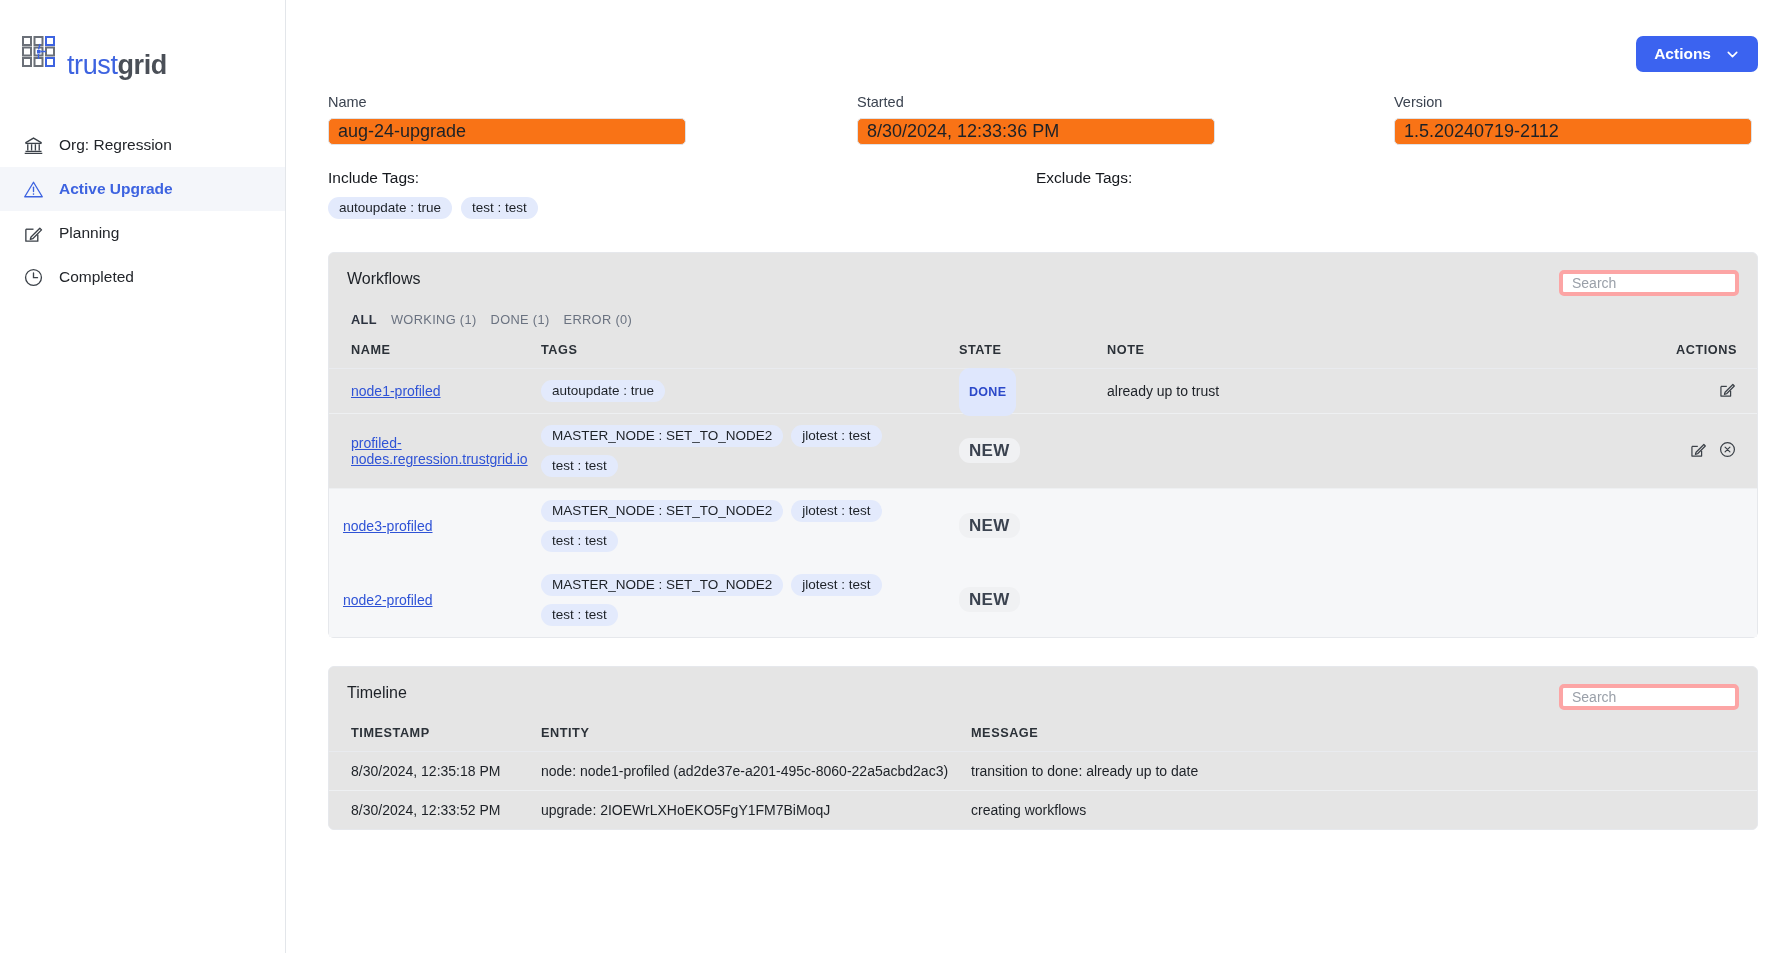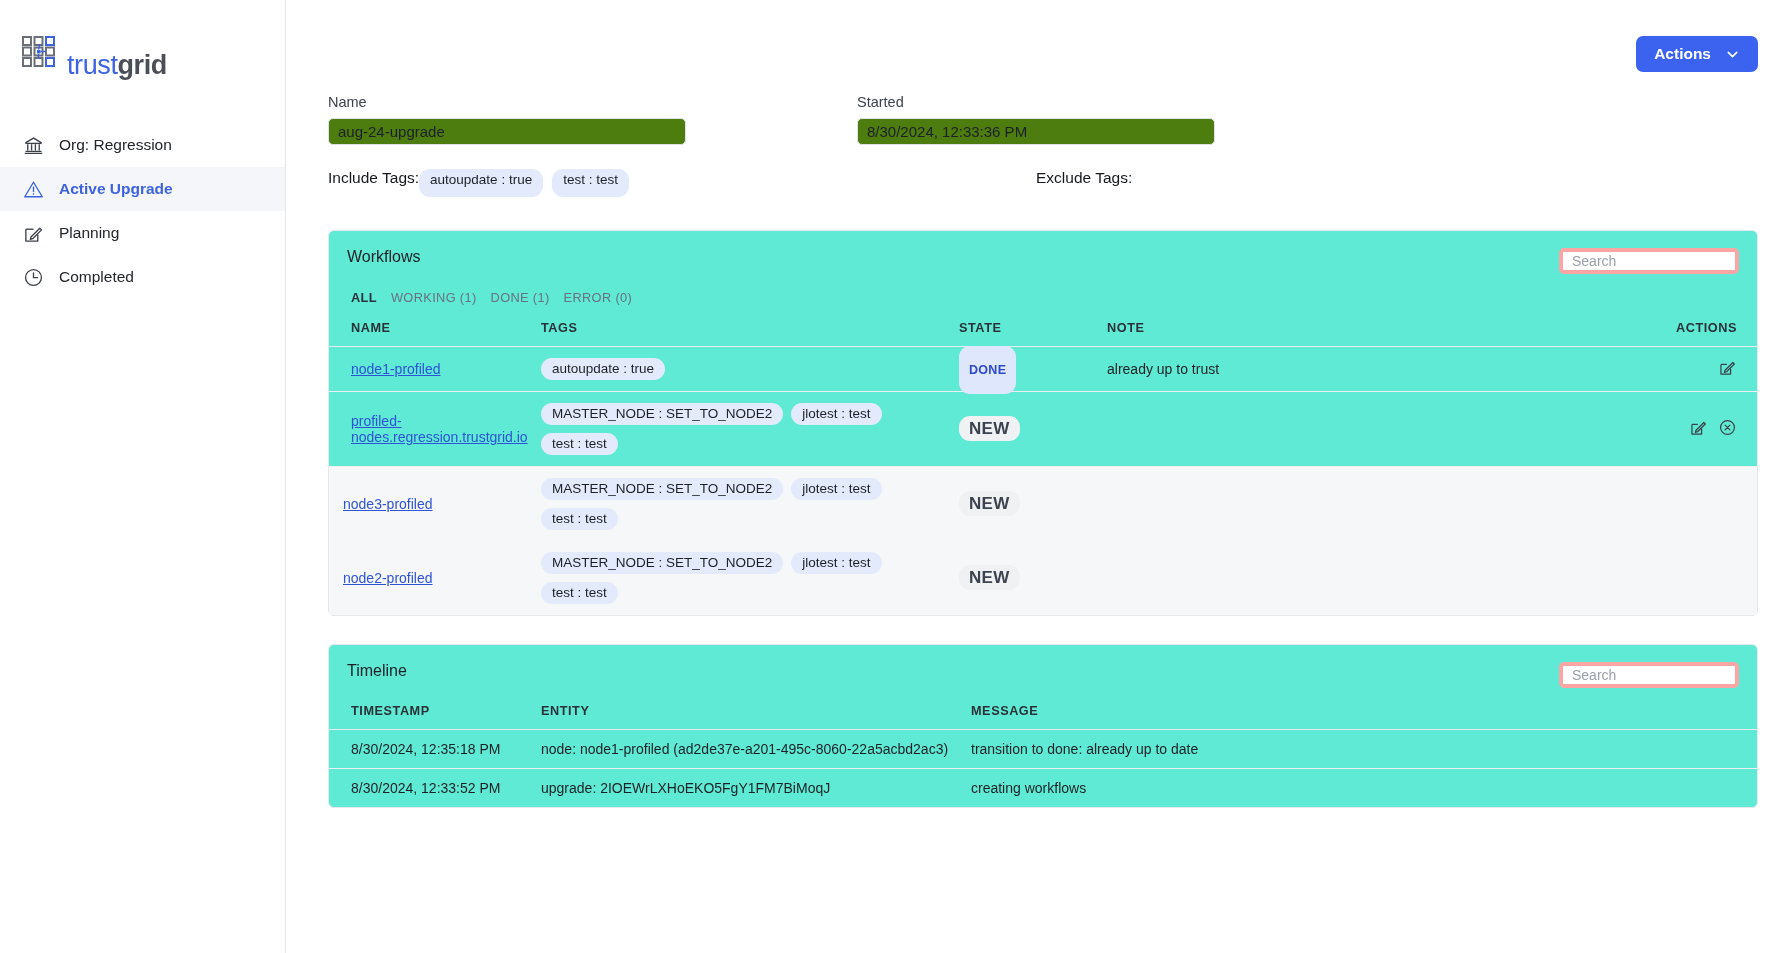--- a/index.html
+++ b/index.html
@@ -85,33 +85,33 @@
   .field.f2 { width: 358px; margin-left: 171px; }
   .field.f3 { width: 358px; margin-left: 179px; }
   .field label {
     font-size: 14.5px; color: #3b4350;
     margin-bottom: 8px;
   }
   .field input {
     height: 27px;
     border: 1px solid #dfe2e7;
     border-radius: 5px;
-    background: #4d7c0f;
+    background: #f97316;
     font-family: "Liberation Sans", sans-serif;
-    font-size: 15px;
+    font-size: 18px;
     color: #1d2127;
     padding: 0 9px;
     outline: none;
   }
 
   .tags-row {
     display: flex;
     padding: 24px 30px 0 42px;
   }
-  .tags-col { display: flex; flex-direction: row; }
+  .tags-col { display: flex; flex-direction: column; }
   .tags-col.inc { width: 600px; }
   .tags-col.exc { width: 600px; margin-left: 108px; }
   .tags-title { font-size: 15.5px; color: #15181d; margin-bottom: 10px; }
   .tags-pills { display: flex; gap: 9px; flex-wrap: wrap; min-height: 22px; }
 
   .pill {
     background: #e3eafc;
     color: #1d2127;
     border-radius: 11px;
     font-size: 13.5px;
@@ -120,21 +120,21 @@
     line-height: 16px;
   }
   .pill.state-done { background: #dfe7fd; color: #2c49c9; font-size: 12.5px; font-weight: 600; padding: 17px 10px; letter-spacing: .3px; text-align: right; }
   .pill.state-new { background: #f0f1f3; color: #3b4350; font-size: 17px; font-weight: 600; padding: 3px 10px; letter-spacing: .3px; }
 
   
   .card {
     margin: 0 30px 0 42px;
     border: 1px solid #e6e8ec;
     border-radius: 6px;
-    background: #5eead4;
+    background: #e5e5e5;
   }
   .card.workflows { margin-top: 33px; }
   .card.timeline { margin-top: 28px; }
   .card-head {
     display: flex; align-items: flex-start; justify-content: space-between;
     padding: 17px 18px 0 18px;
   }
   .card-title { font-size: 16px; color: #1d2127; }
   .search-input {
     width: 180px; height: 26px;
@@ -285,20 +285,24 @@
     </div>
 
     <section class="fields-row">
       <div class="field f1">
         <label>Name</label>
         <input type="text" readonly="" value="aug-24-upgrade" style="">
       </div>
       <div class="field f2">
         <label>Started</label>
         <input type="text" readonly="" value="8/30/2024, 12:33:36 PM" style="">
+      </div>
+      <div class="field f3">
+        <label>Version</label>
+        <input type="text" readonly="" value="1.5.20240719-2112" style="">
       </div>
     </section>
 
     <section class="tags-row">
       <div class="tags-col inc">
         <div class="tags-title">Include Tags:</div>
         <div class="tags-pills">
             <span class="pill">autoupdate : true</span>
             <span class="pill">test : test</span>
           </div>

